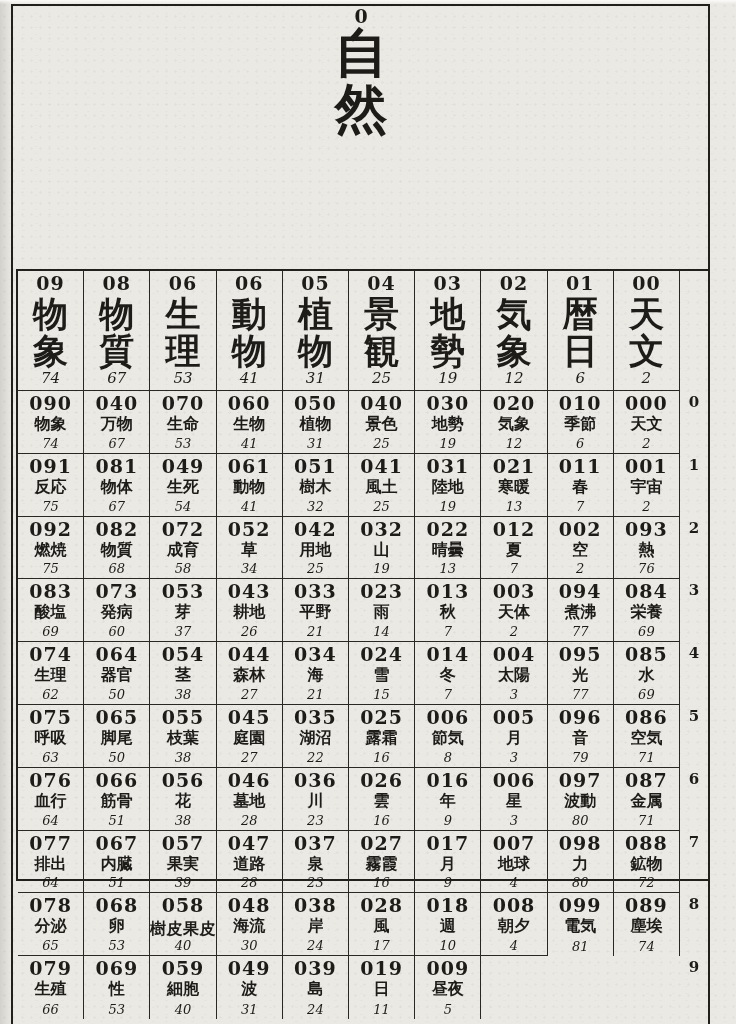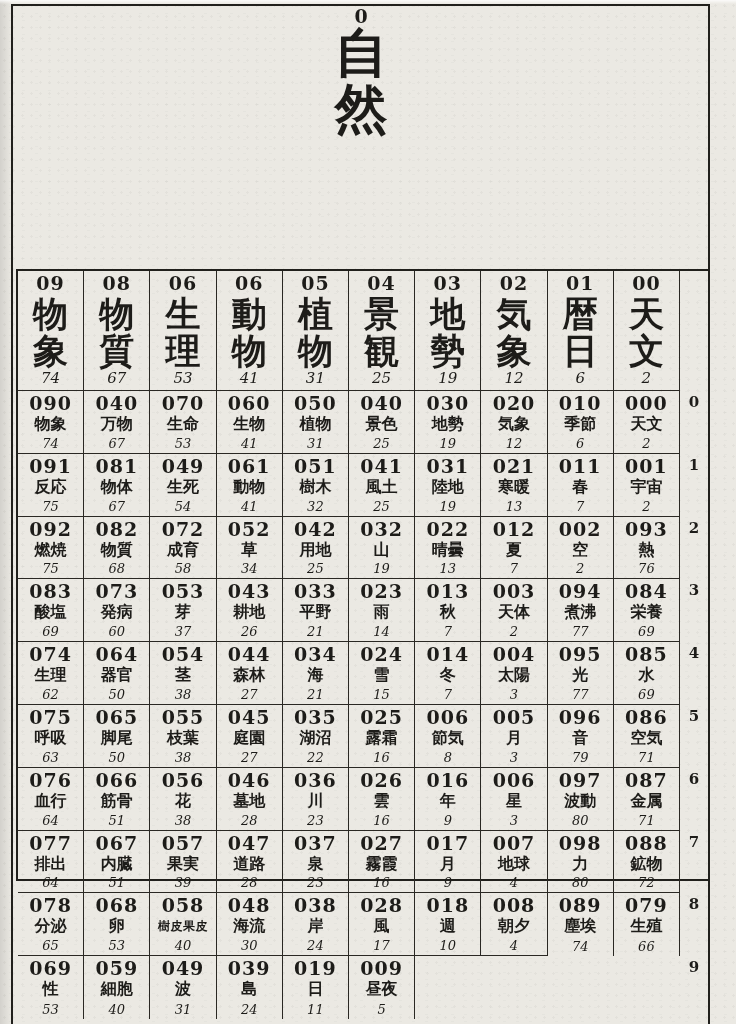--- a/index.html
+++ b/index.html
@@ -60,21 +60,21 @@
   .cell.last-row { border-bottom:none; }
 
   .header-cell { padding-top:3px; padding-bottom:2px; }
   .hdr-code { font-size:19px; font-weight:700; line-height:1.05; letter-spacing:1px; }
   .hdr-kanji { margin:2px auto auto auto; font-size:35px; font-weight:700; line-height:1.05; text-align:center; }
   .hdr-page { margin-top:auto; font-size:15px; font-style:italic; line-height:1.1; padding-bottom:2px; }
 
   .data-cell { padding-top:3px; padding-bottom:3px; }
   .cell-code { font-size:19px; font-weight:700; line-height:1.05; letter-spacing:1px; }
   .cell-name { font-size:16px; font-weight:700; line-height:1.15; margin-top:1px; white-space:nowrap; }
-  .cell-name.small { font-size:12px; margin-top:4px; letter-spacing:0.5px; }
+  .cell-name.small { font-size:16px; margin-top:4px; letter-spacing:0.5px; }
   .cell-page { margin-top:auto; font-size:13px; font-style:italic; line-height:1; }
 
   .index-col { position:relative; width:28px; border-left:0; }
   .row-index {
     position:absolute; left:0; width:100%; text-align:center;
     font-size:15px; font-weight:700; line-height:1;
   }
 </style>
 </head>
 <body>
@@ -604,20 +604,25 @@
         </div>
         <div class="cell data-cell">
           <div class="cell-code">018</div>
           <div class="cell-name">週</div>
           <div class="cell-page">10</div>
         </div>
         <div class="cell data-cell">
           <div class="cell-code">008</div>
           <div class="cell-name">朝夕</div>
           <div class="cell-page">4</div>
+        </div>
+        <div class="cell data-cell last-row">
+          <div class="cell-code">099</div>
+          <div class="cell-name">電気</div>
+          <div class="cell-page">81</div>
         </div>
         <div class="cell data-cell last-row">
           <div class="cell-code">089</div>
           <div class="cell-name">塵埃</div>
           <div class="cell-page">74</div>
         </div>
         <div class="cell data-cell last-row">
           <div class="cell-code">079</div>
           <div class="cell-name">生殖</div>
           <div class="cell-page">66</div>

